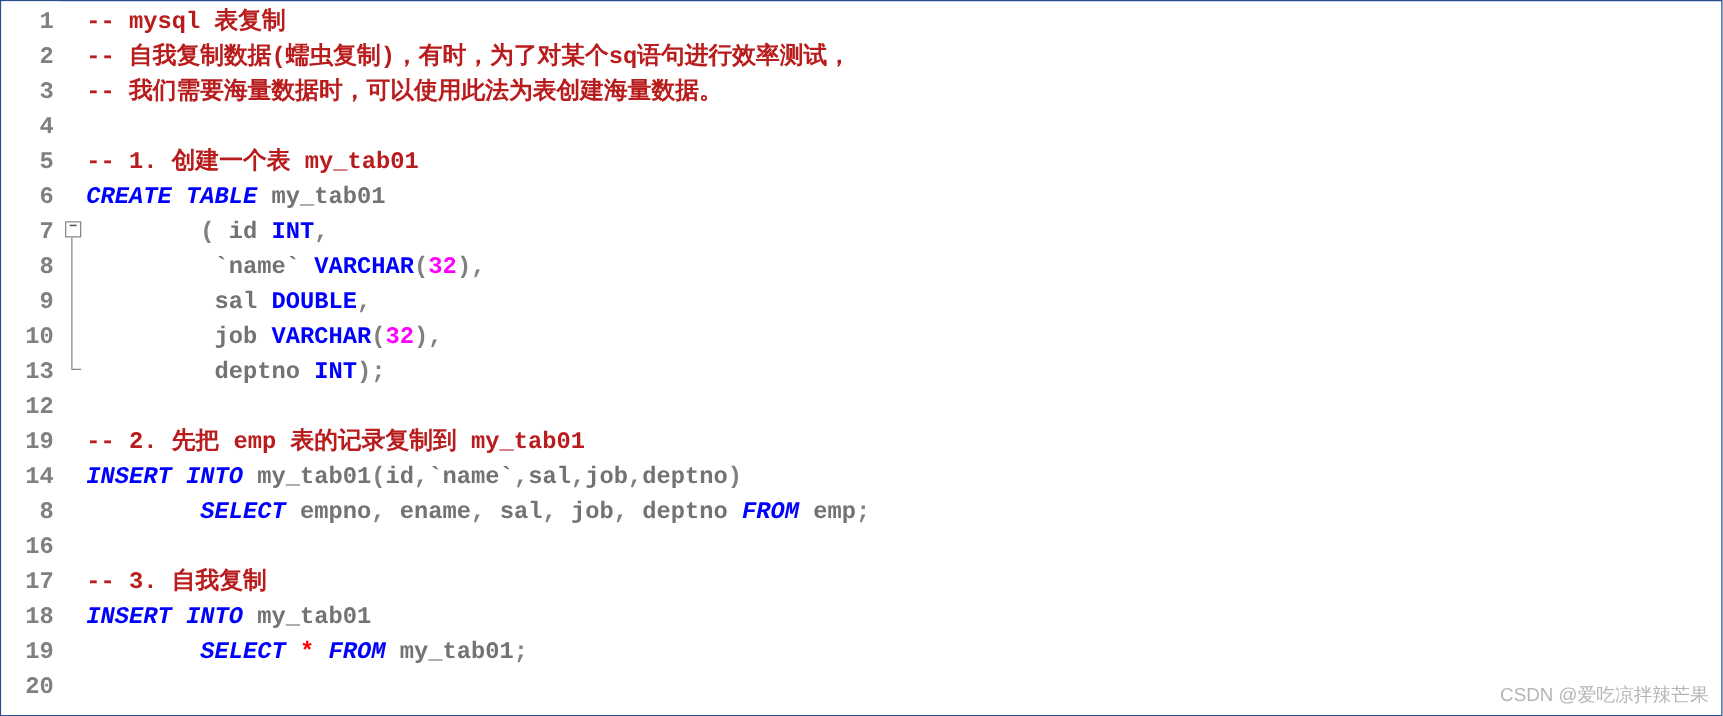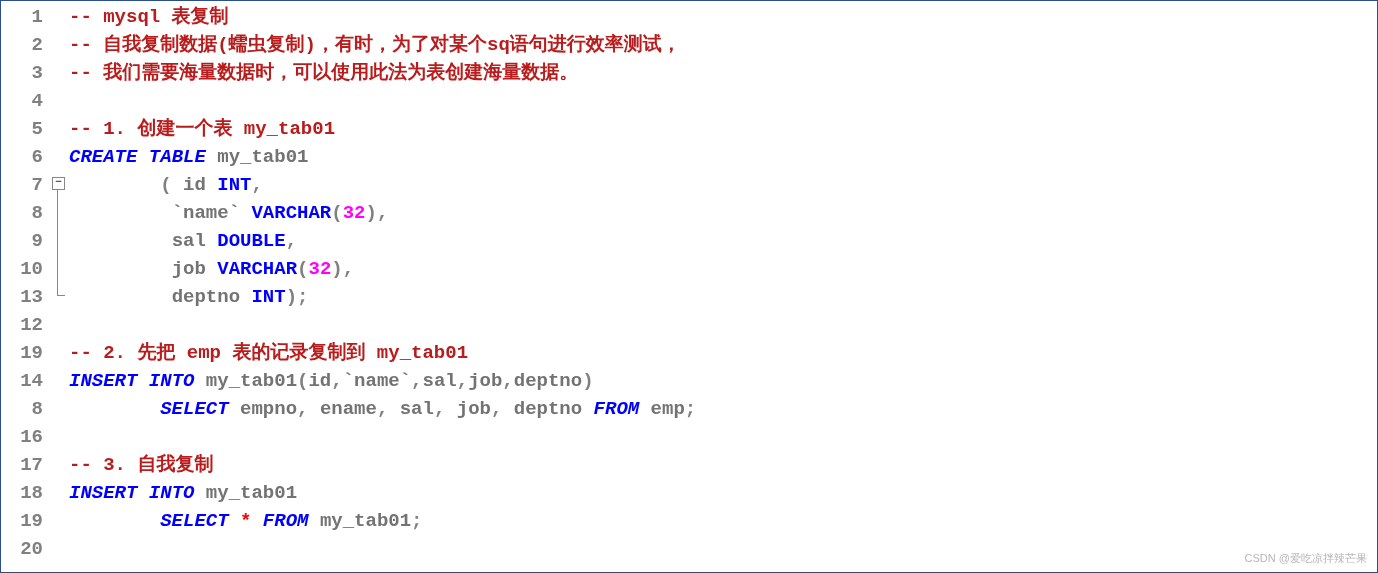--- a/index.html
+++ b/index.html
@@ -72,21 +72,21 @@
   .tk-ident   { color: #737373; }
   .tk-punct   { color: #808080; }
   .tk-op      { color: #ff0000; }
   .tk-num     { color: #ff00ff; }
   .watermark {
     position: absolute;
     right: 10px;
     bottom: 6px;
     color: rgba(120,120,120,0.55);
     font-family: "Microsoft YaHei", sans-serif;
-    font-size: 11px;
+    font-size: 15px;
     font-weight: normal;
   }
 </style>
 </head>
 <body>
 
 
 
 <div class="gutter" id="gutter"><div>1</div><div>2</div><div>3</div><div>4</div><div>5</div><div>6</div><div>7</div><div>8</div><div>9</div><div>10</div><div>13</div><div>12</div><div>19</div><div>14</div><div>8</div><div>16</div><div>17</div><div>18</div><div>19</div><div>20</div></div>
 <div class="fold-col" id="foldcol"><span class="fold-box" style="top: 176px;">−</span><span class="fold-line" style="top: 189px; height: 105px;"></span><span class="fold-end" style="top: 294px;"></span></div>

